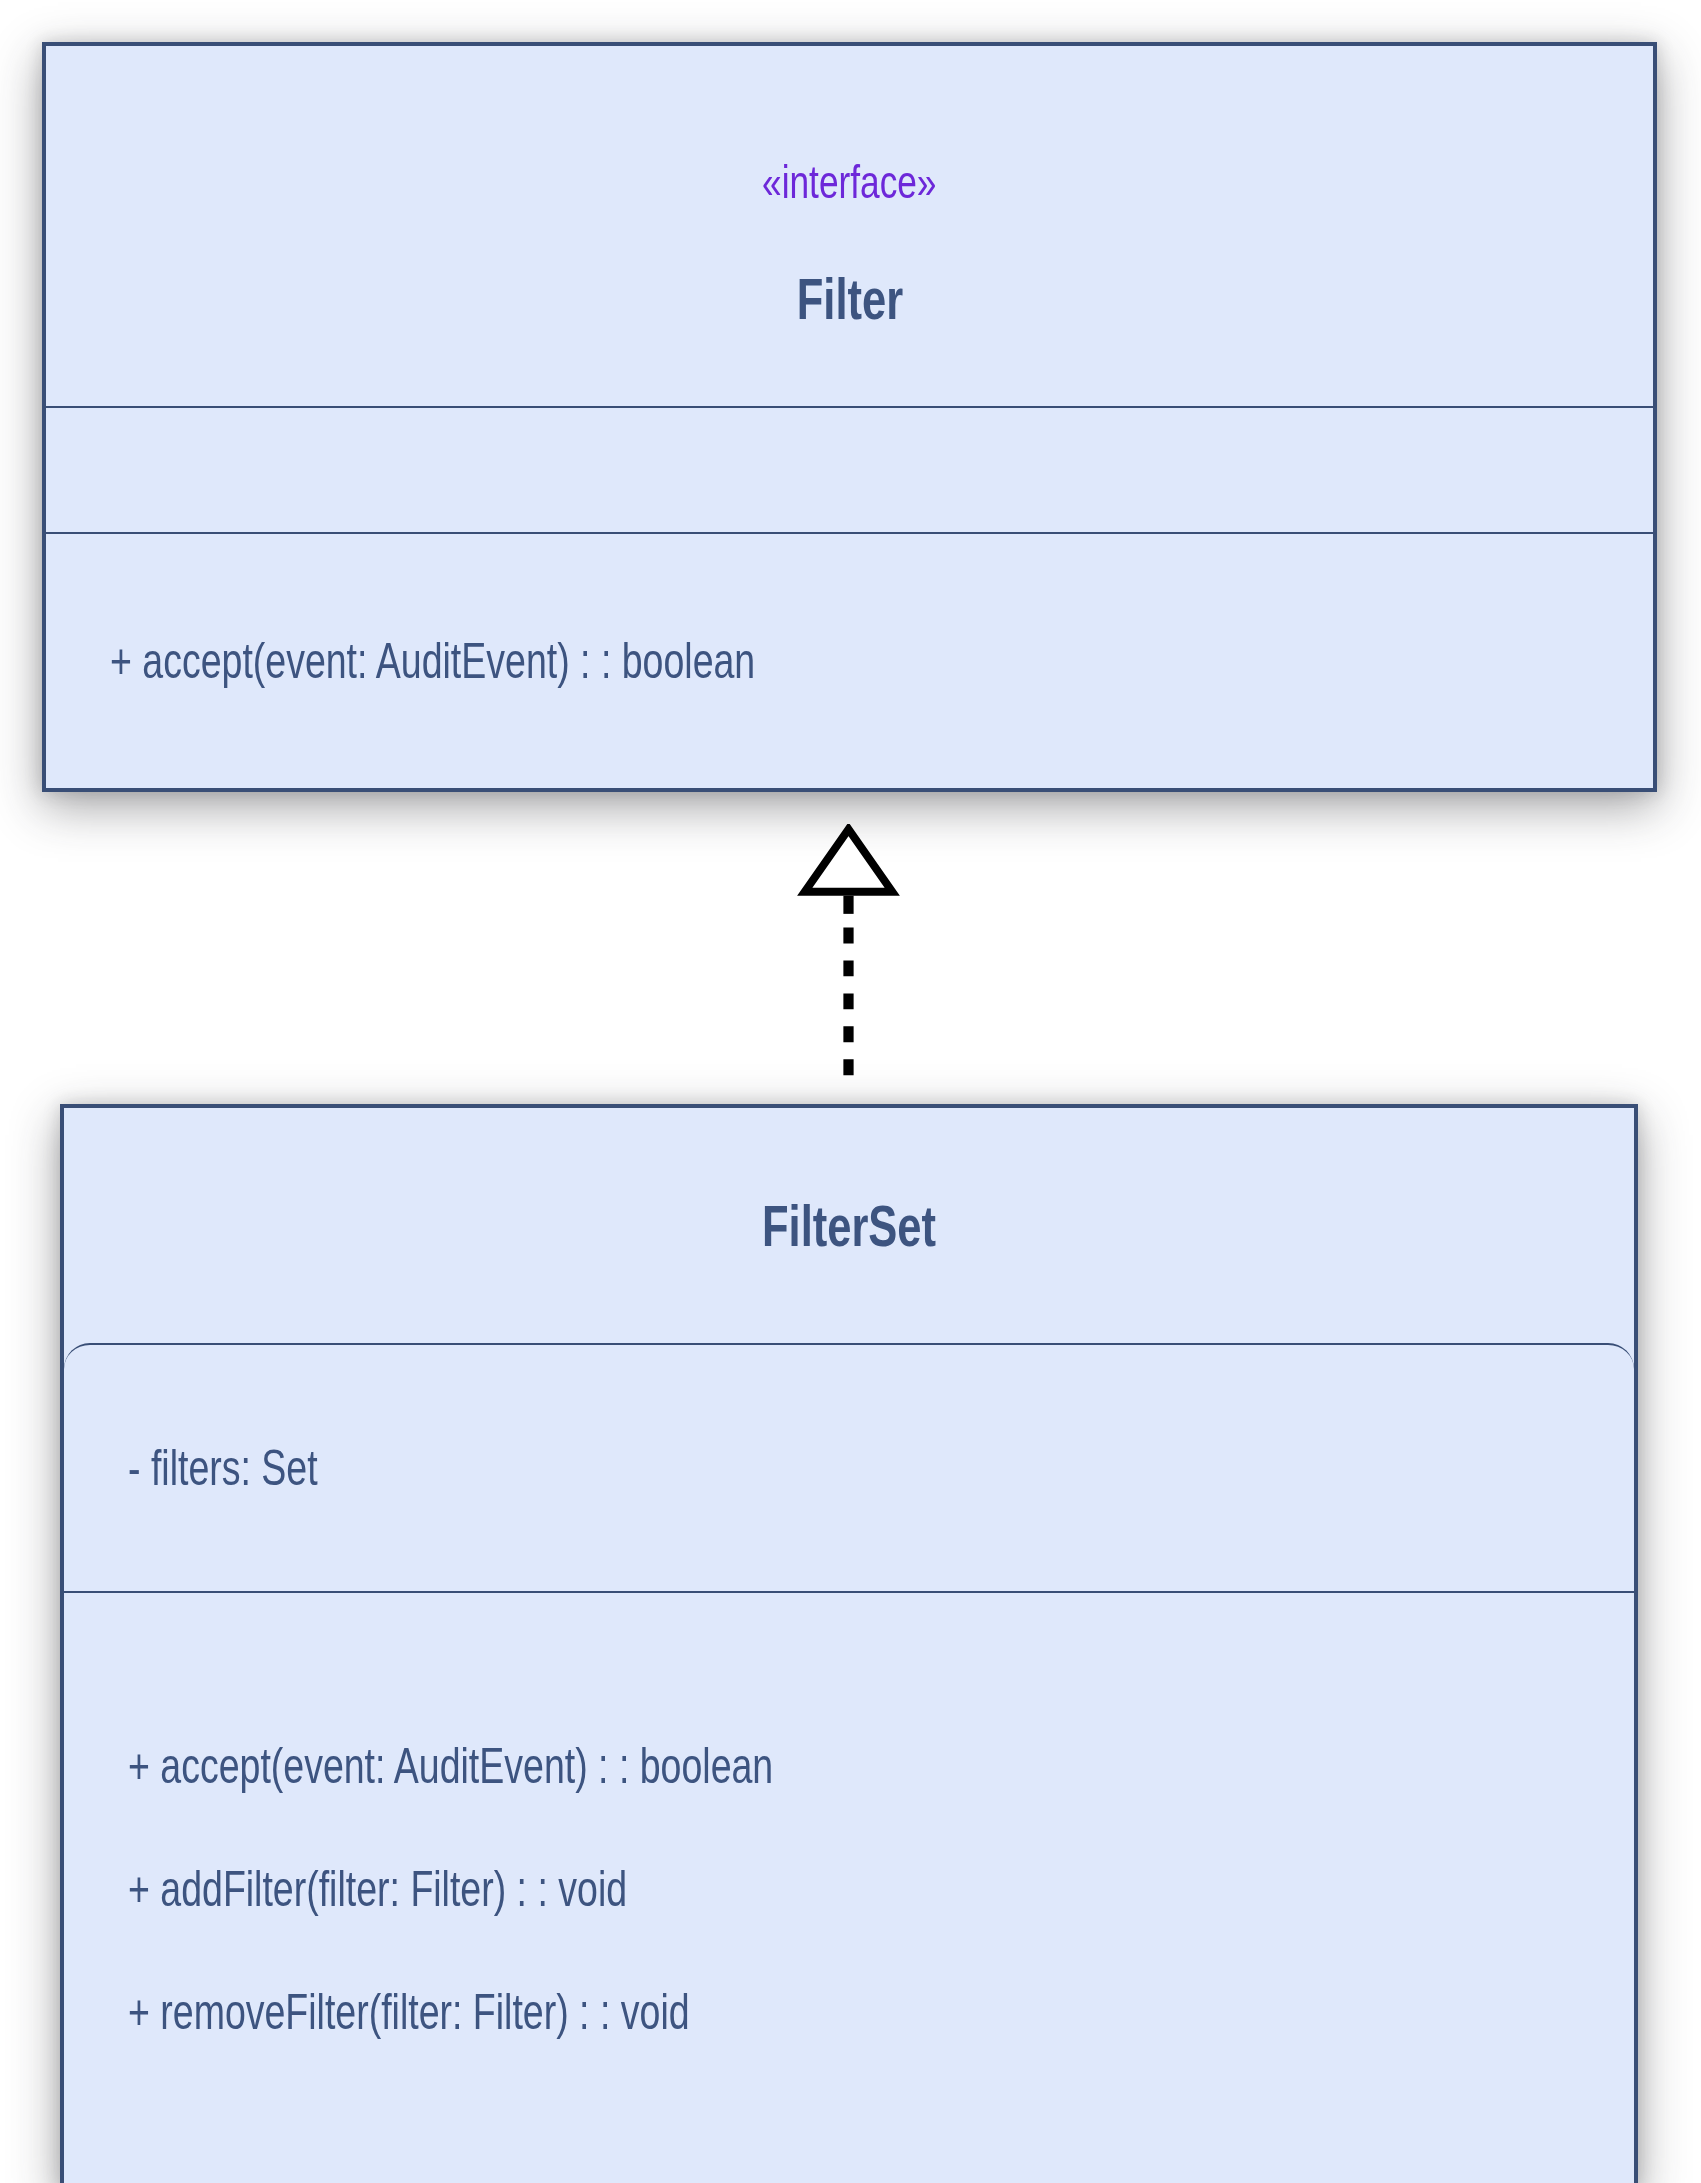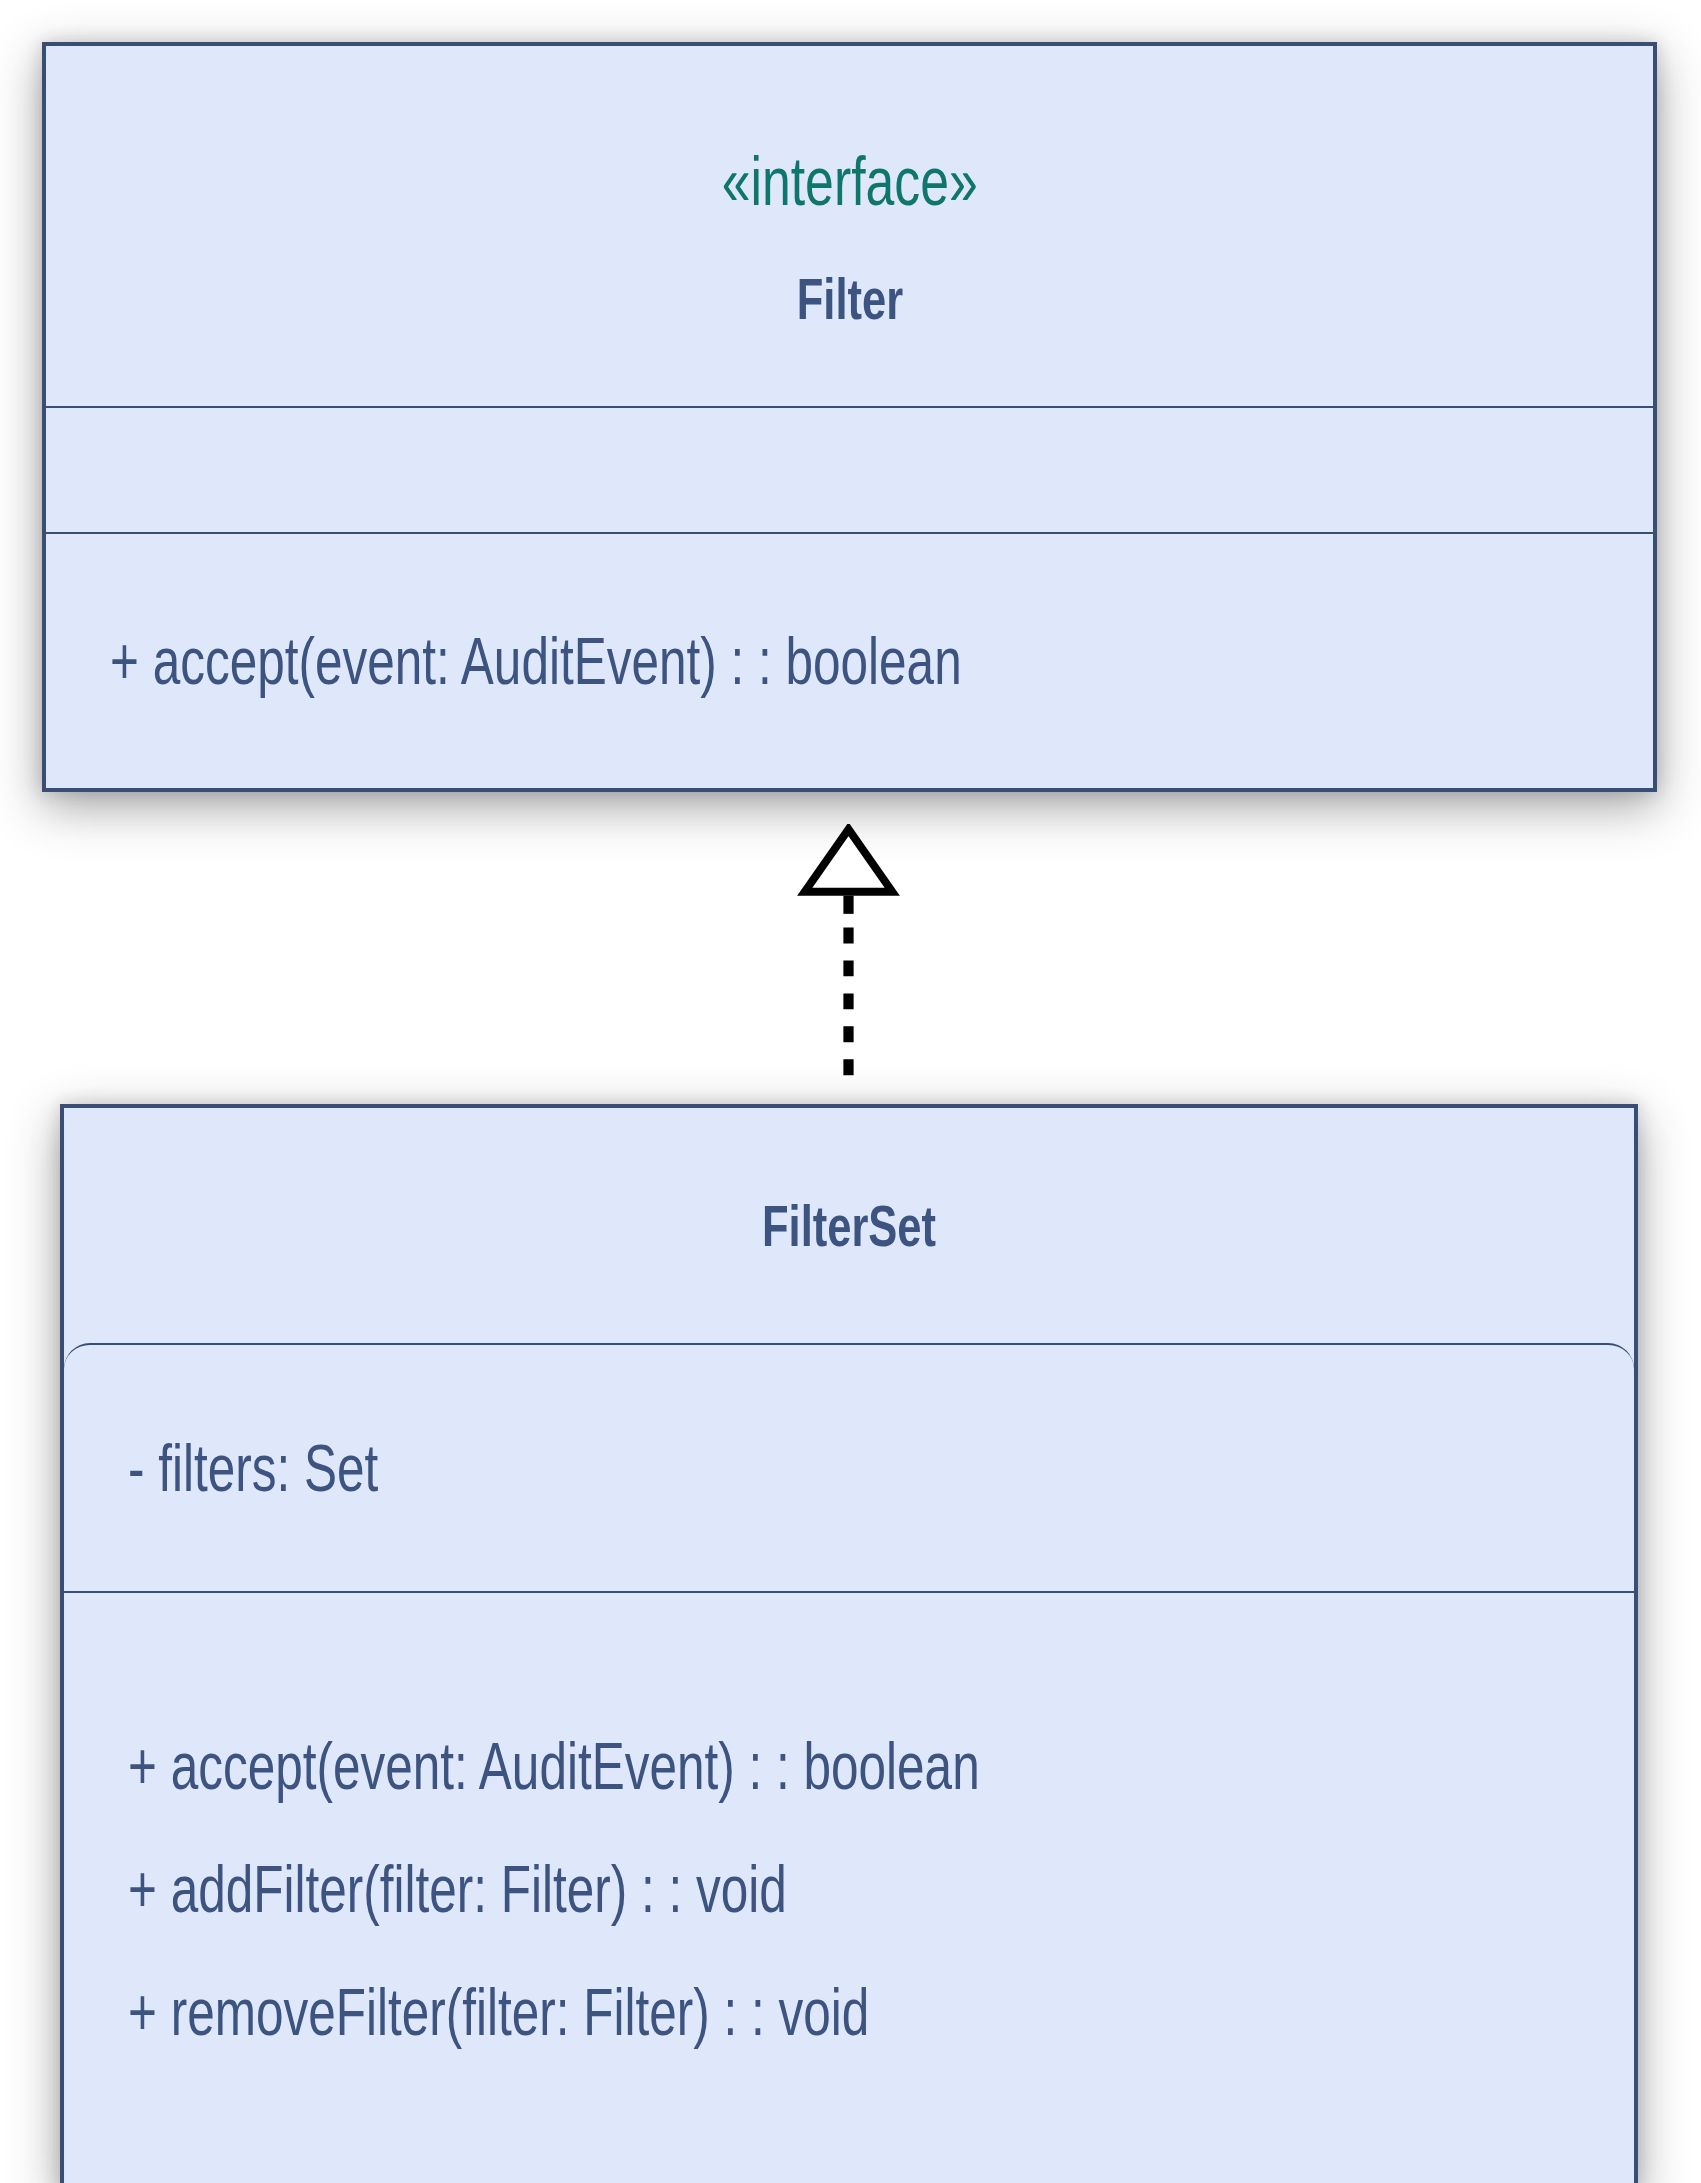--- a/index.html
+++ b/index.html
@@ -19,23 +19,23 @@
     box-sizing:border-box;display:flex;flex-direction:column;
     justify-content:center;padding:0 64px;min-height:0;
   }
   .divider{border-top:2.8px solid #394e76;}
   .box-top    .c-title {height:360px;align-items:center;text-align:center;padding-top:32px;}
   .box-top    .c-attrs {height:126px;}
   .box-top    .c-methods{flex:1;}
   .box-bottom .c-title {height:235px;align-items:center;text-align:center;}
   .box-bottom .c-attrs {height:248px;border-radius:26px;}
   .box-bottom .c-methods{flex:1;}
-  .stereotype{font-size:69px;line-height:113px;color:#0f766e;white-space:nowrap;}
+  .stereotype{font-size:47px;line-height:113px;color:#6d28d9;white-space:nowrap;}
   .class-name{font-size:58px;line-height:121px;font-weight:bold;color:#3d5480;white-space:nowrap;}
-  .member{font-size:66px;line-height:123px;color:#3d5480;white-space:nowrap;}
+  .member{font-size:50px;line-height:123px;color:#3d5480;white-space:nowrap;}
   
   .cond{display:inline-block;transform:scaleX(.75);transform-origin:0 50%;white-space:nowrap;}
   .c-title .cond{transform-origin:50% 50%;}
   .realization{position:absolute;left:786px;top:824px;width:125px;height:257px;}
   .realization svg{display:block;width:100%;height:100%;}
 </style>
 </head>
 <body>
 
 <div class="canvas">

